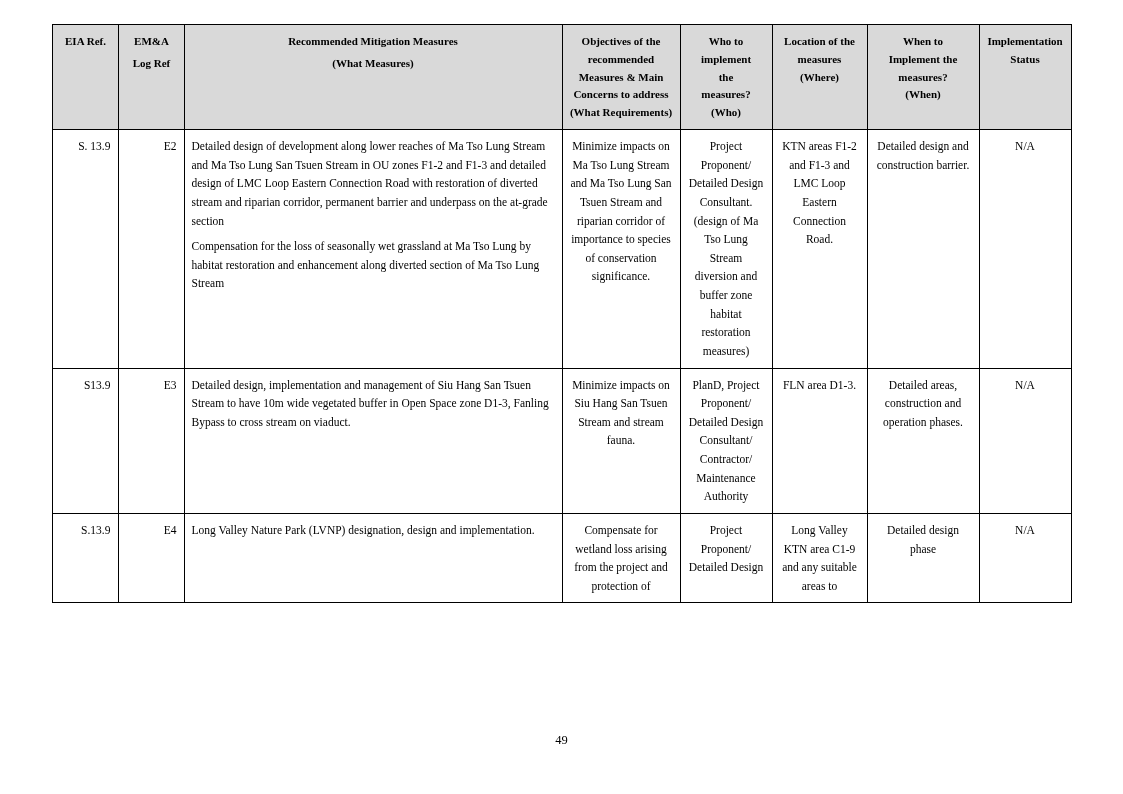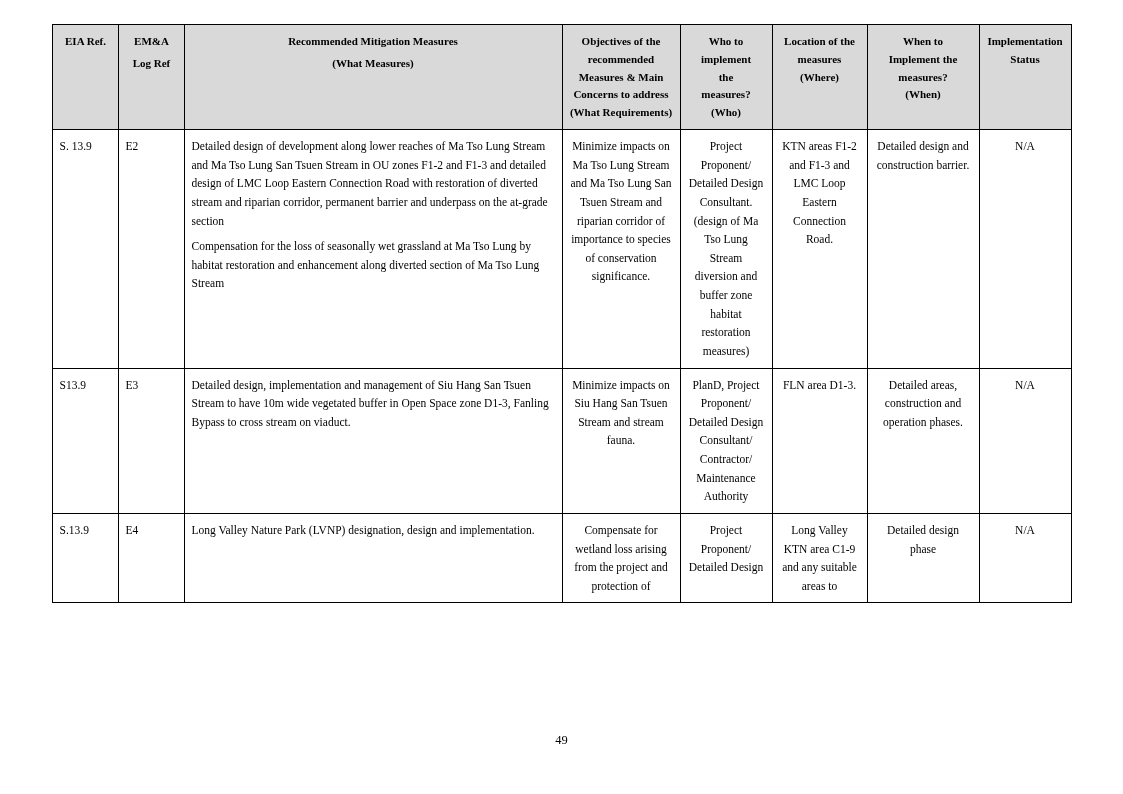--- a/index.html
+++ b/index.html
@@ -69,21 +69,21 @@
   col.c-eia   { width: 66px; }
   col.c-log   { width: 66px; }
   col.c-meas  { width: 378px; }
   col.c-obj   { width: 118px; }
   col.c-who   { width: 92px; }
   col.c-loc   { width: 95px; }
   col.c-when  { width: 112px; }
   col.c-stat  { width: 92px; }
 
   td.cell-eia, td.cell-log {
-    text-align: left;
+    text-align: right;
     white-space: nowrap;
   }
   td.cell-meas {
     text-align: left;
     padding-left: 10px;
     padding-right: 10px;
   }
   td.cell-meas p {
     margin: 0;
   }

